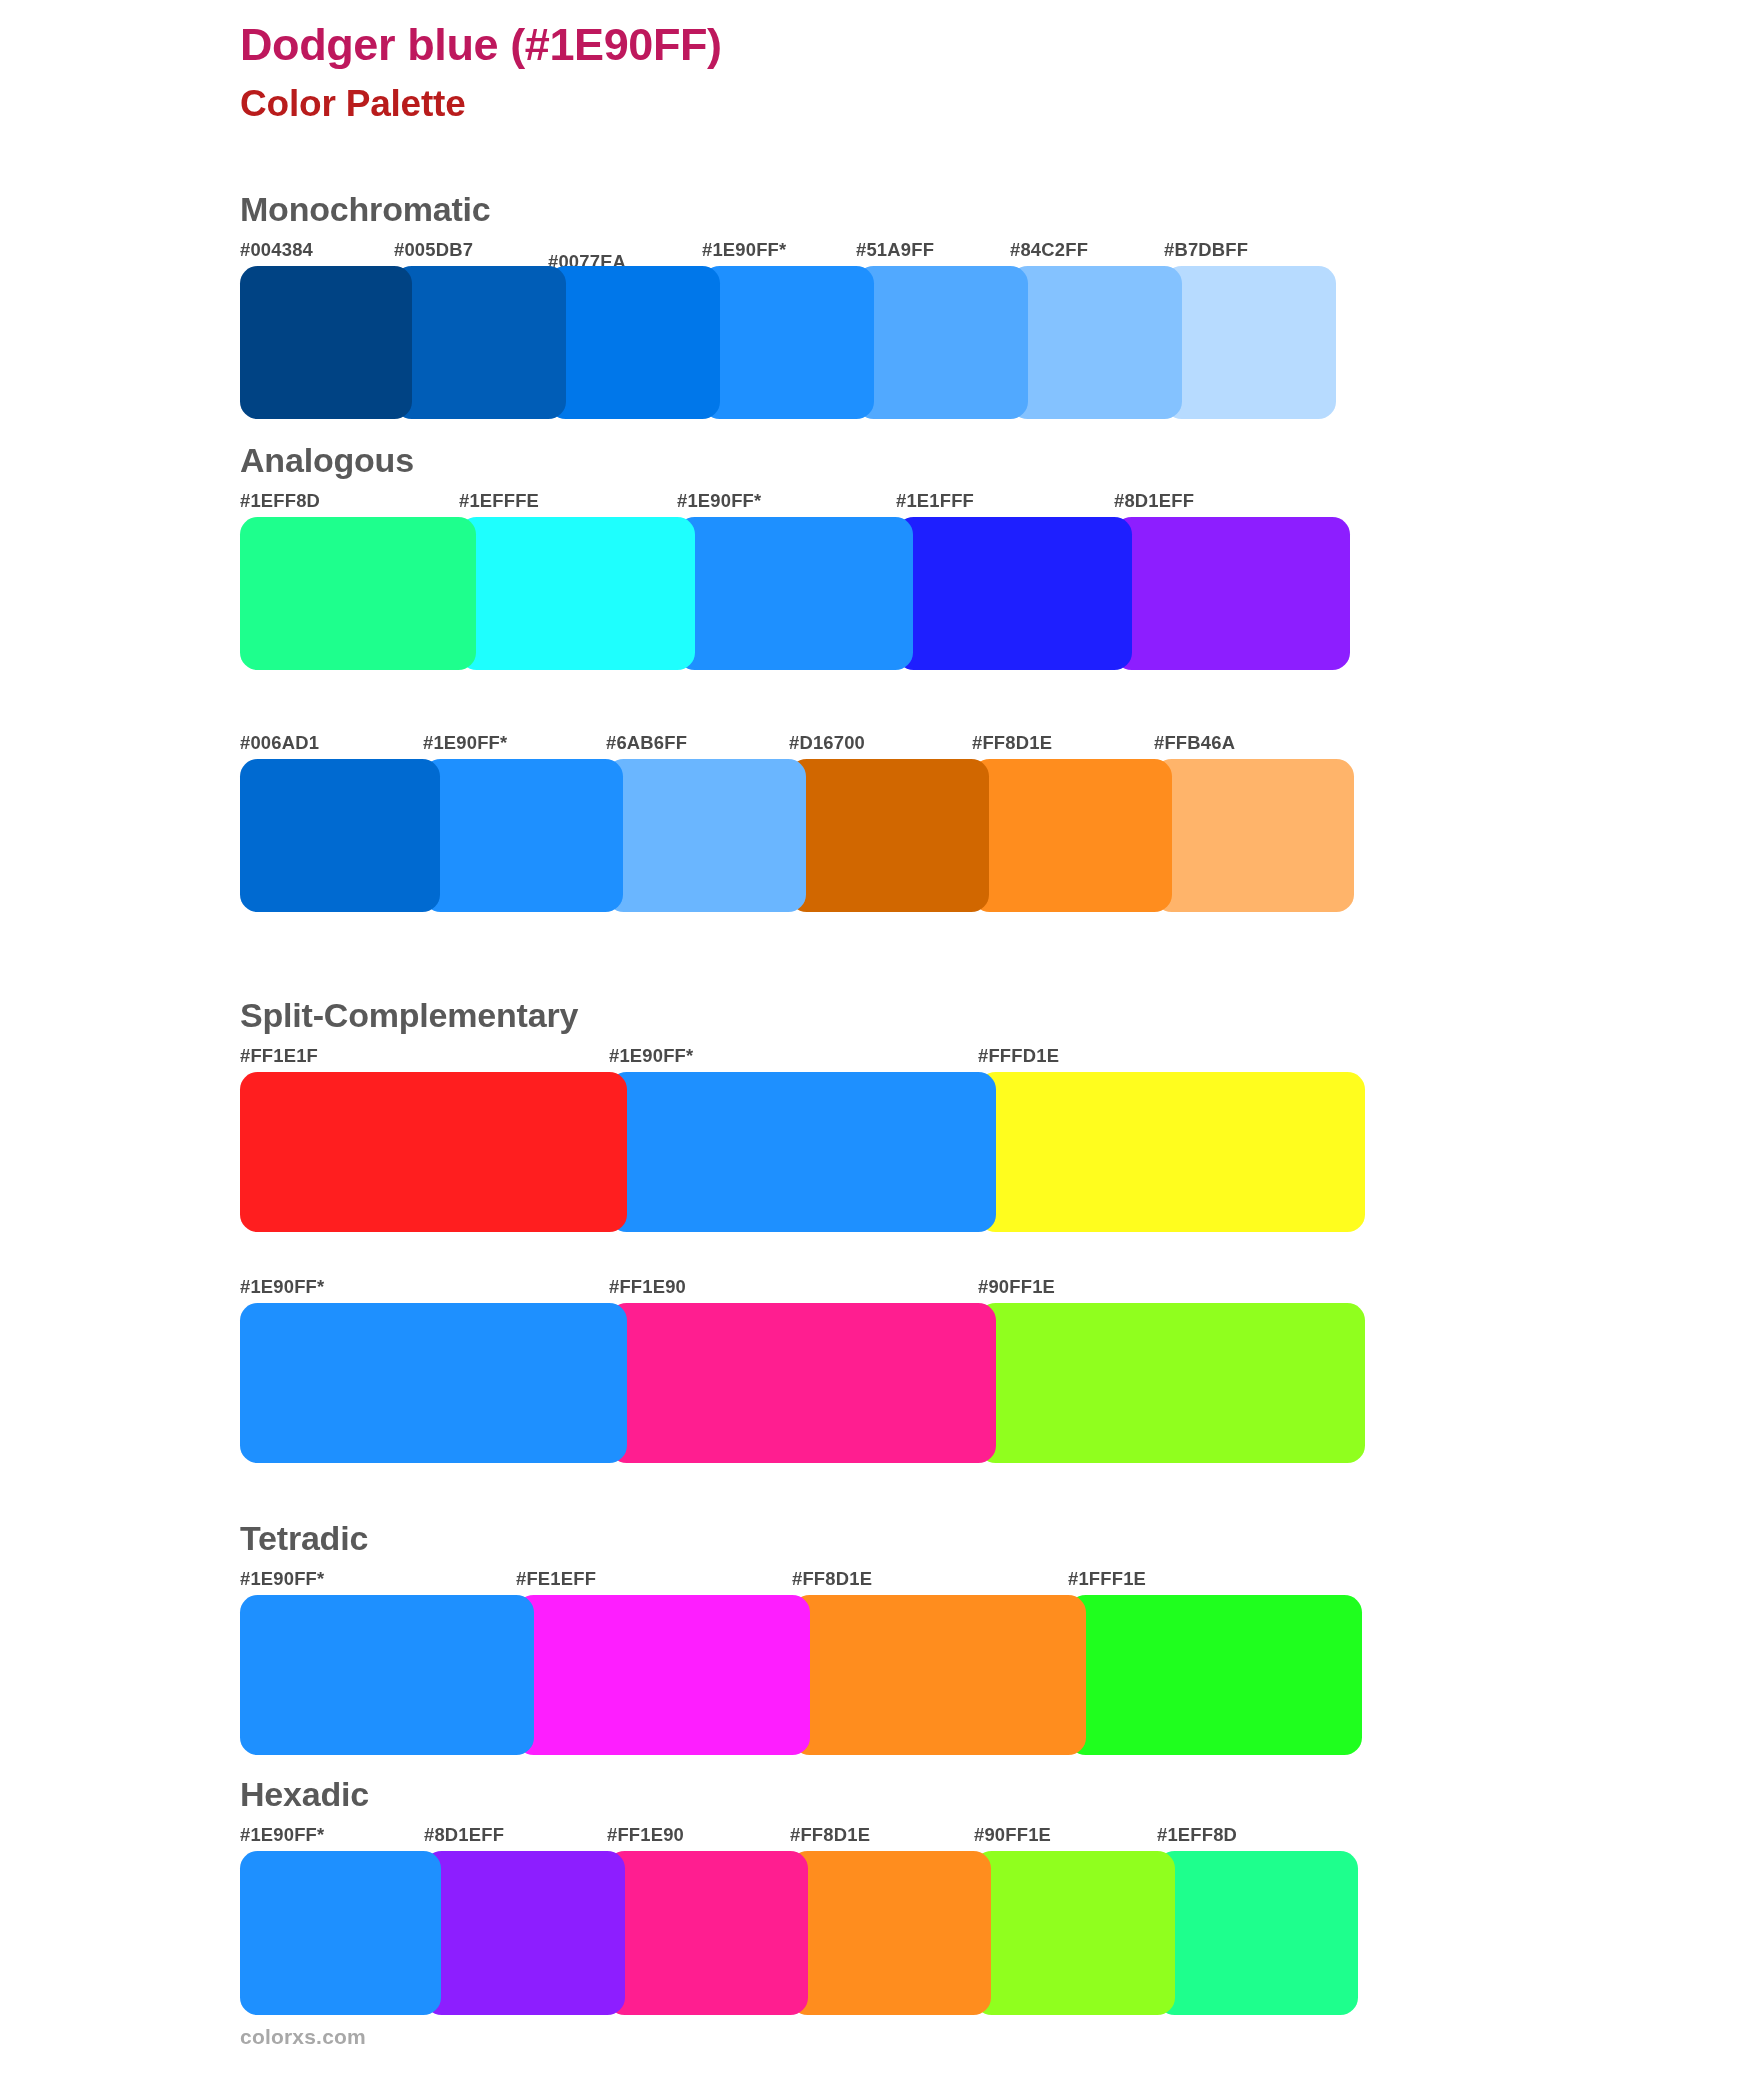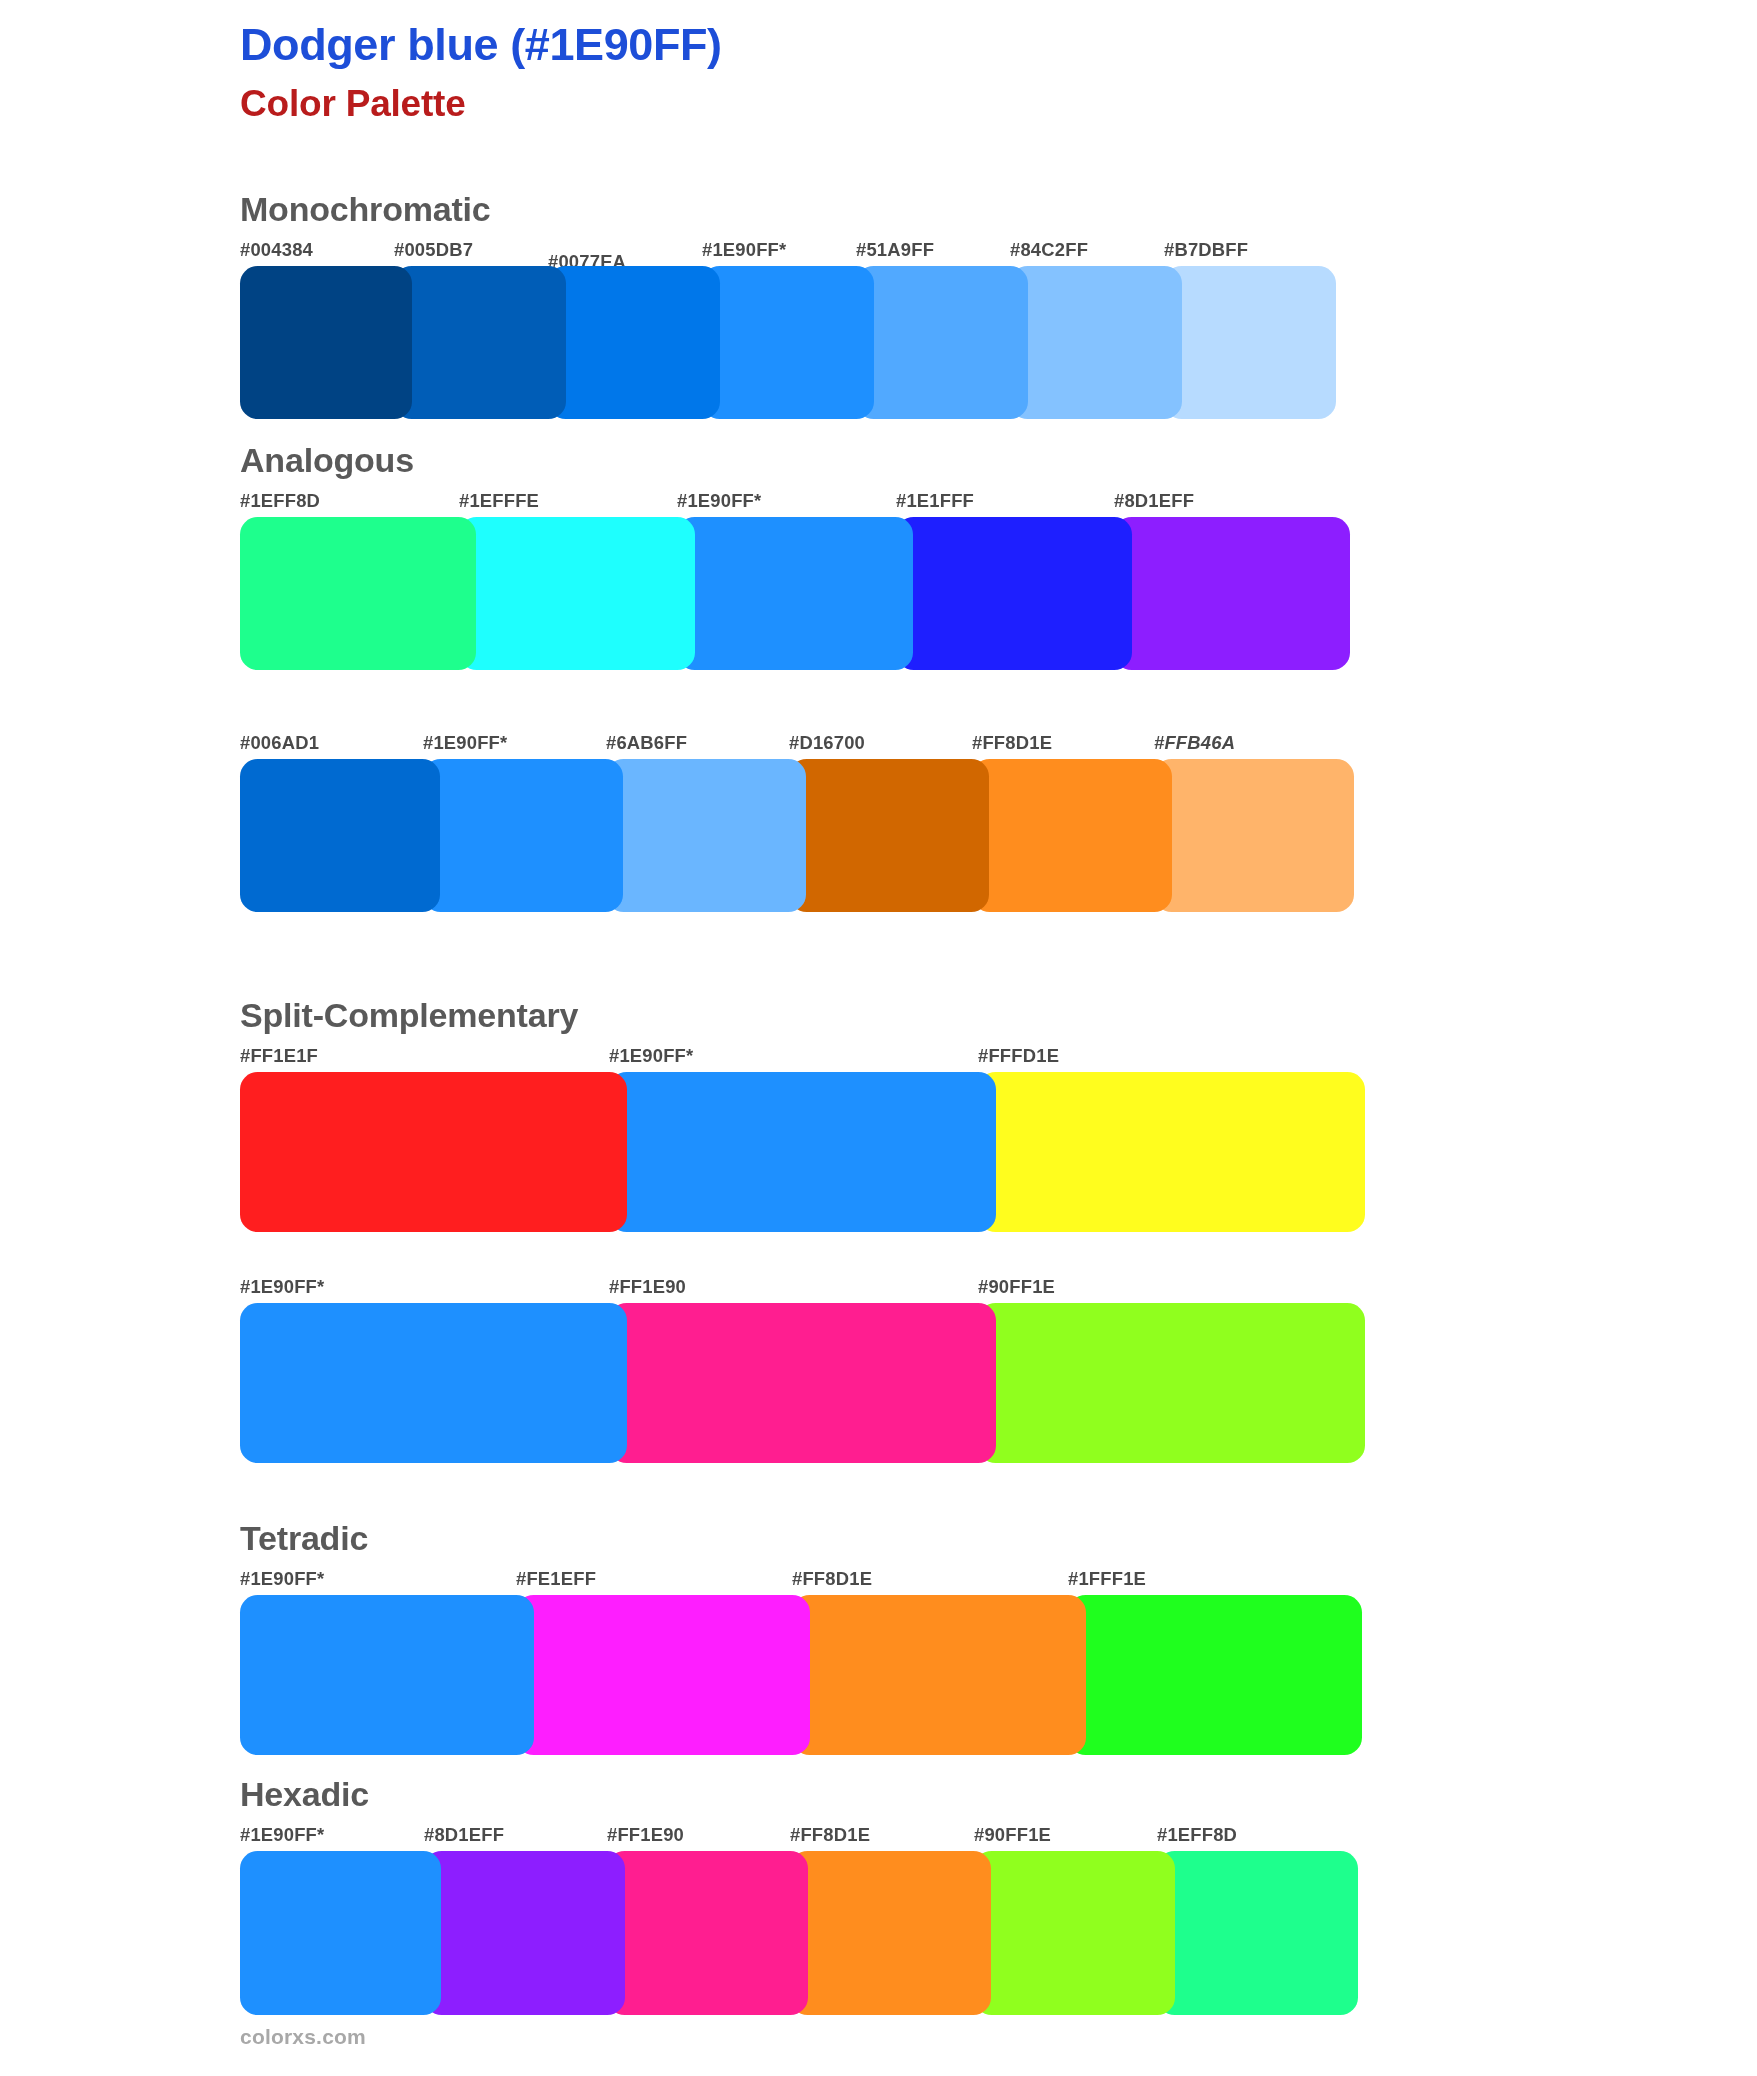--- a/index.html
+++ b/index.html
@@ -27,21 +27,21 @@
   
   .header {
     position: absolute;
     left: 240px;
     top: 17.6px;
     width: 1358px;
   }
   .page-title {
     font-size: 45px;
     font-weight: 700;
-    color: #1d4ed8;
+    color: #be185d;
     letter-spacing: -0.4px;
     margin: 0;
     line-height: 1.18;
     font-stretch: condensed;
   }
   .page-subtitle {
     font-size: 37px;
     font-weight: 700;
     color: #b91c1c;
     letter-spacing: -0.2px;
@@ -157,21 +157,21 @@
           <div class="swatch" title="#8D1EFF" style="left: 874px; width: 236px; height: 153px; background: rgb(141, 30, 255); z-index: 1;"></div>
         </div>
       </div>
       <div class="section" style="top: 719px;">
         <div class="labels-row" style="width: 1115px;">
           <span class="swatch-label" style="left: 0px;">#006AD1</span>
           <span class="swatch-label" style="left: 183px;">#1E90FF*</span>
           <span class="swatch-label" style="left: 366px;">#6AB6FF</span>
           <span class="swatch-label" style="left: 549px;">#D16700</span>
           <span class="swatch-label" style="left: 732px;">#FF8D1E</span>
-          <span class="swatch-label" style="left: 914px; font-style: italic;">#FFB46A</span>
+          <span class="swatch-label" style="left: 914px;">#FFB46A</span>
         </div>
         <div class="swatch-row" style="width: 1115px; height: 153px;">
           <div class="swatch" title="#006AD1" style="left: 0px; width: 200px; height: 153px; background: rgb(0, 106, 209); z-index: 6;"></div>
           <div class="swatch" title="#1E90FF*" style="left: 183px; width: 200px; height: 153px; background: rgb(30, 144, 255); z-index: 5;"></div>
           <div class="swatch" title="#6AB6FF" style="left: 366px; width: 200px; height: 153px; background: rgb(106, 182, 255); z-index: 4;"></div>
           <div class="swatch" title="#D16700" style="left: 549px; width: 200px; height: 153px; background: rgb(209, 103, 0); z-index: 3;"></div>
           <div class="swatch" title="#FF8D1E" style="left: 732px; width: 200px; height: 153px; background: rgb(255, 141, 30); z-index: 2;"></div>
           <div class="swatch" title="#FFB46A" style="left: 914px; width: 200px; height: 153px; background: rgb(255, 180, 106); z-index: 1;"></div>
         </div>
       </div>

